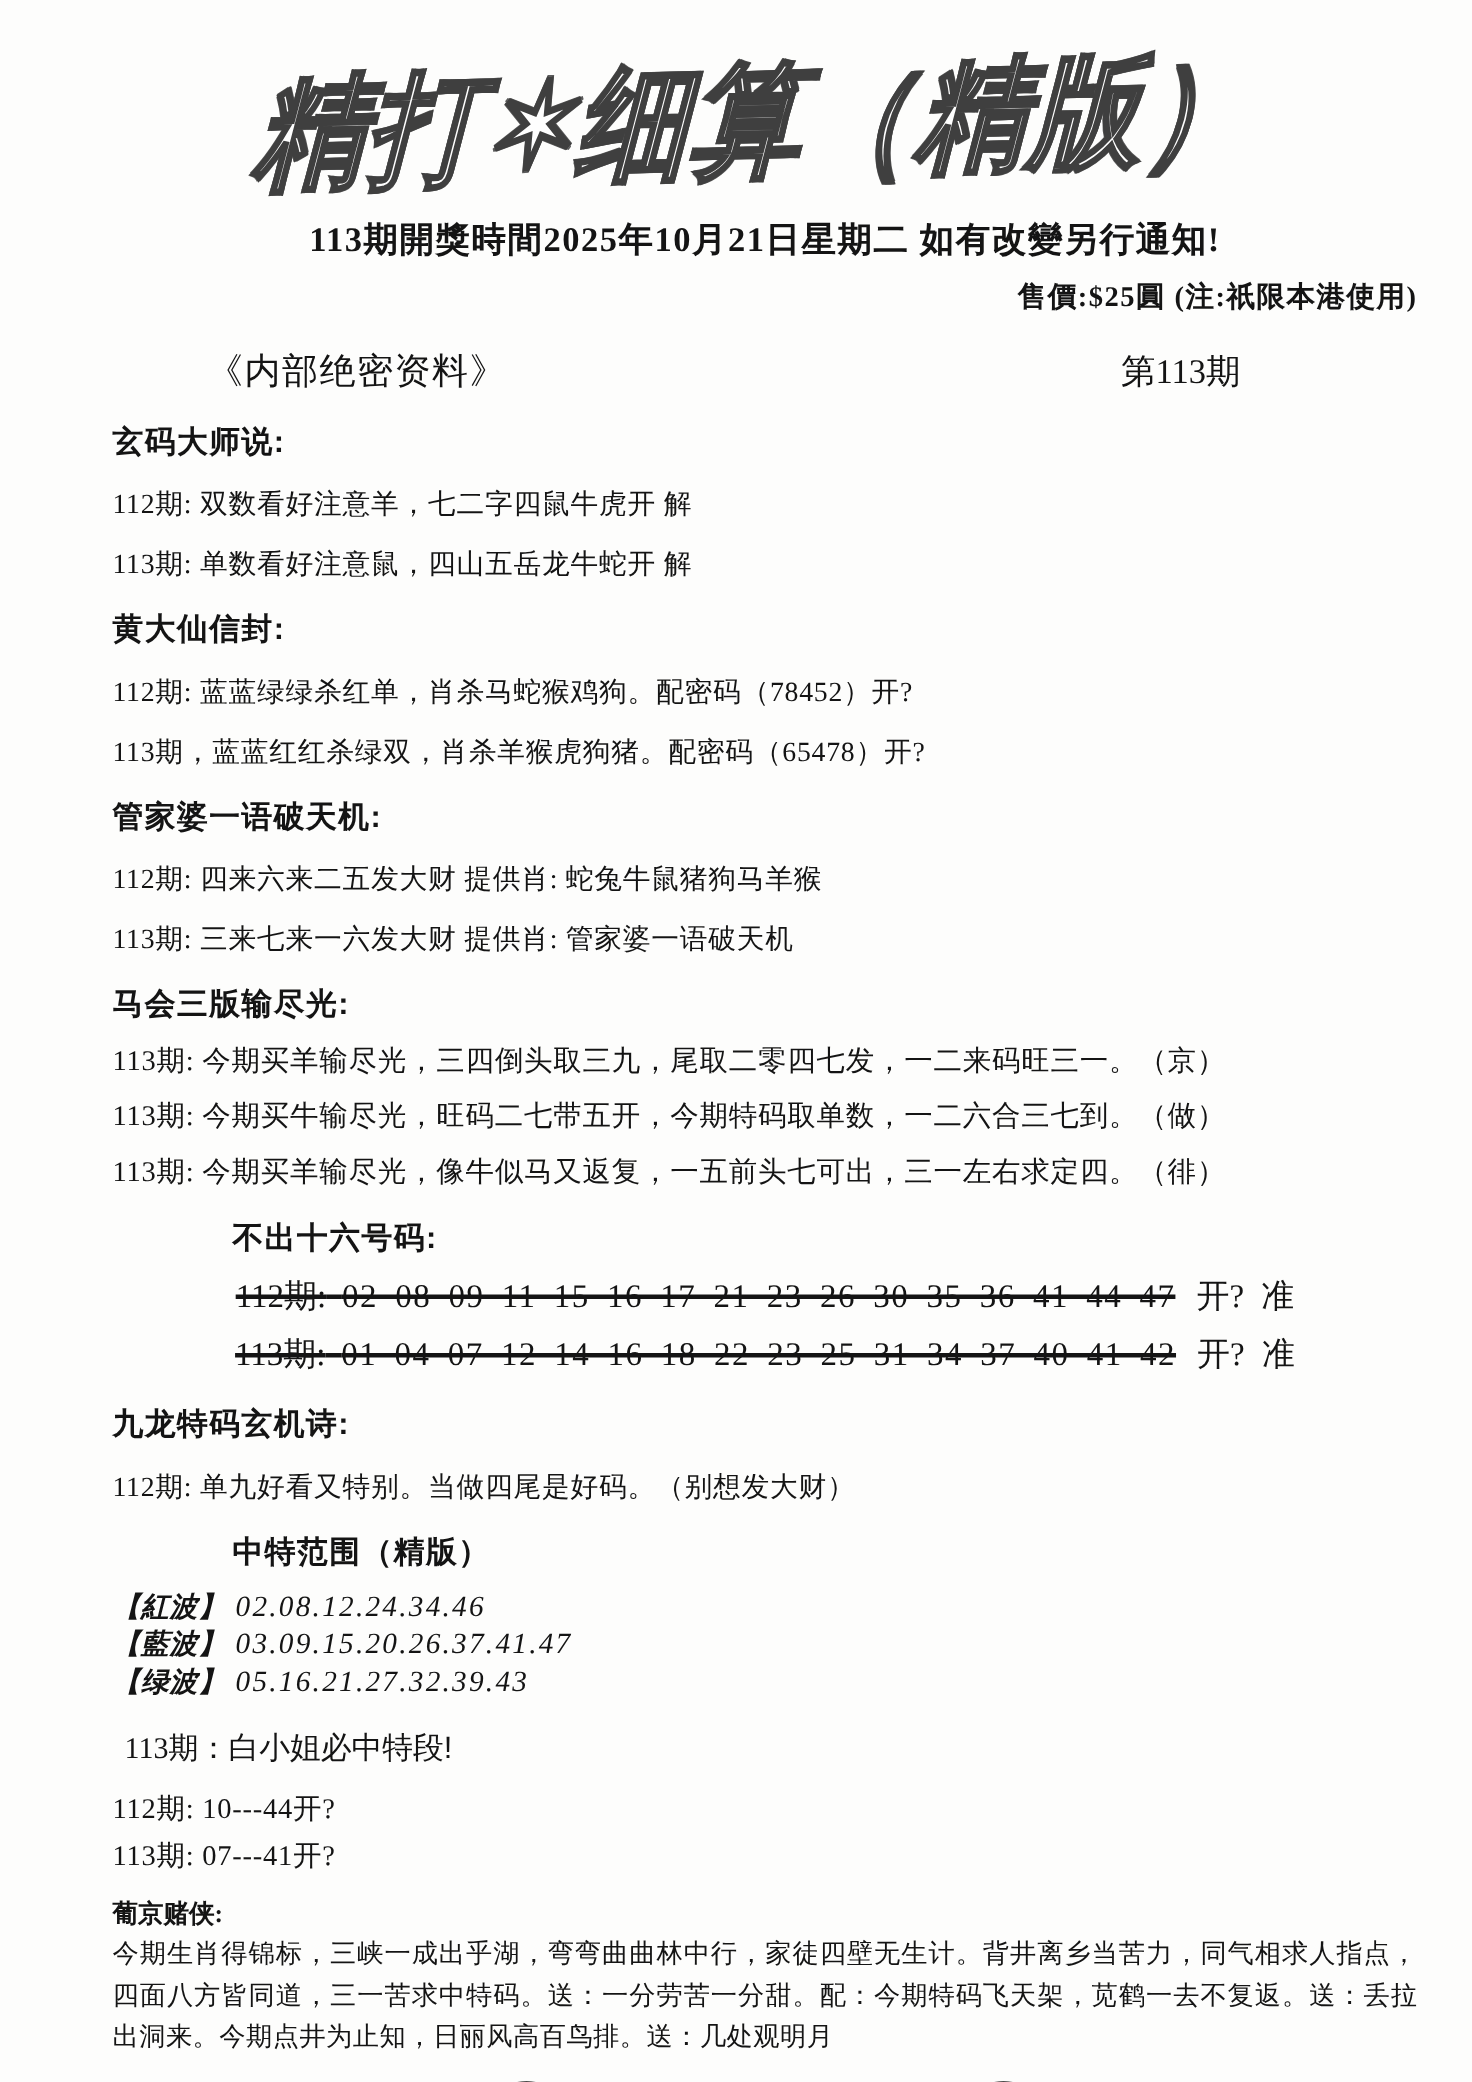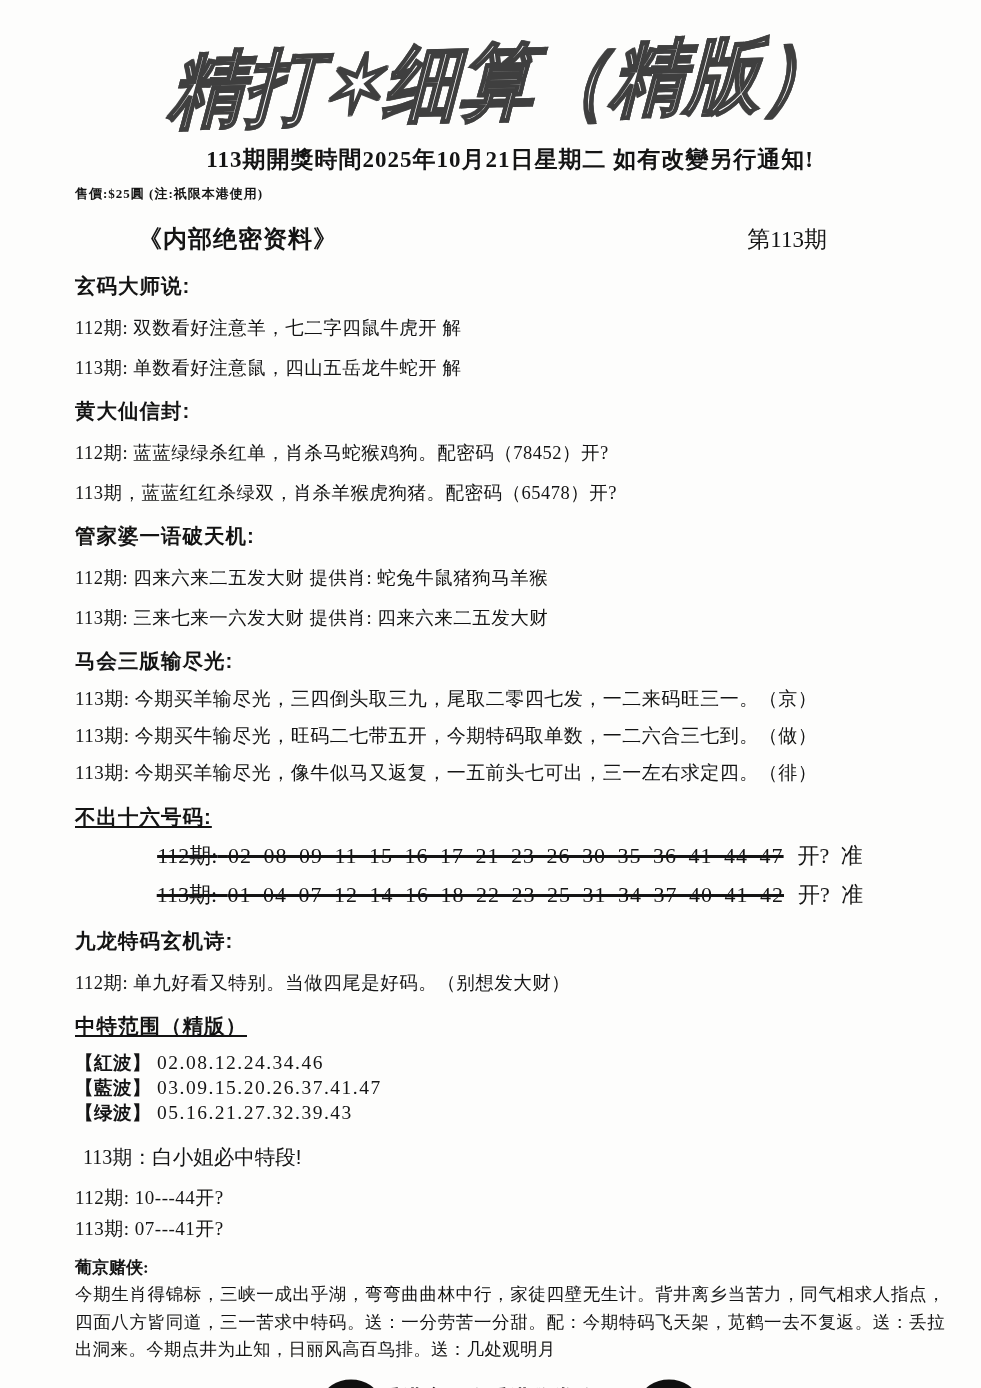--- a/index.html
+++ b/index.html
@@ -16,40 +16,40 @@
     display:inline-block;
     font-family:"Liberation Serif",serif;
     font-size:74px;font-weight:700;letter-spacing:1px;
     color:#ffffff;
     -webkit-text-stroke:2px #2b2b2b;
     text-shadow:1px 1px 0 #4a4a4a,-1px -1px 0 #4a4a4a,1px -1px 0 #4a4a4a,-1px 1px 0 #4a4a4a;
     transform:skewX(-16deg) rotate(-1.5deg) scaleY(1.12);
     opacity:.9;
   }
   .date-line{font-size:23px;font-weight:700;text-align:center;letter-spacing:1px;margin-top:2px;}
-  .price-line{font-size:13px;font-weight:700;text-align:left;margin-top:10px;letter-spacing:1px;}
+  .price-line{font-size:19px;font-weight:700;text-align:right;margin-top:10px;letter-spacing:1px;}
 
   
   .doc-header{display:flex;align-items:baseline;margin-top:20px;}
-  .doc-title{font-size:24px;font-weight:700;margin-left:63px;letter-spacing:1px;}
+  .doc-title{font-size:24px;font-weight:400;margin-left:63px;letter-spacing:1px;}
   .issue{font-size:23px;margin-left:auto;margin-right:118px;}
 
   
   .h{font-family:"Liberation Sans","DejaVu Sans",sans-serif;
      font-size:20.5px;font-weight:700;margin:17px 0 10px;letter-spacing:1px;}
-  .h-indent{text-decoration:underline;}
+  .h-indent{margin-left:80px;}
   .ln{font-size:18.5px;margin:15px 0;letter-spacing:.5px;white-space:nowrap;}
   .ln-lg{font-size:19px;margin:11px 0;}
 
   .strike-row{font-size:22px;margin:9px 0;white-space:nowrap;text-align:center;}
   .strike{text-decoration:line-through;text-decoration-thickness:2.5px;word-spacing:5px;}
   .strike .nums{letter-spacing:1px;}
   .result{margin-left:14px;word-spacing:6px;}
 
-  .wave{margin:0 0;}
+  .wave{margin:0 0;font-style:italic;}
   .wl{font-weight:700;font-size:18.5px;}
   .wn{font-size:19.5px;letter-spacing:1.5px;margin-left:6px;}
 
   .bx-head{margin:18px 0 14px 8px;font-size:20px;white-space:nowrap;}
   .bx-title{font-family:"Liberation Sans","DejaVu Sans",sans-serif;font-weight:400;font-size:20.5px;}
   .bx-line{font-size:19px;margin:5px 0;letter-spacing:.5px;}
 
   .pj-head{font-size:17px;font-weight:700;margin:14px 0 2px;}
   .para{font-size:17.5px;line-height:27.5px;text-align:justify;letter-spacing:.3px;}
 
@@ -82,21 +82,21 @@
 
   <div class="sec">
     <div class="h">黄大仙信封:</div>
     <div class="ln">112期: 蓝蓝绿绿杀红单，肖杀马蛇猴鸡狗。配密码（78452）开?</div>
     <div class="ln">113期，蓝蓝红红杀绿双，肖杀羊猴虎狗猪。配密码（65478）开?</div>
   </div>
 
   <div class="sec">
     <div class="h">管家婆一语破天机:</div>
     <div class="ln">112期: 四来六来二五发大财 提供肖: 蛇兔牛鼠猪狗马羊猴</div>
-    <div class="ln">113期: 三来七来一六发大财 提供肖: 四来六来二五发大财</div>
+    <div class="ln">113期: 三来七来一六发大财 提供肖: 管家婆一语破天机</div>
   </div>
 
   <div class="sec">
     <div class="h">马会三版输尽光:</div>
     <div class="ln ln-lg">113期: 今期买羊输尽光，三四倒头取三九，尾取二零四七发，一二来码旺三一。（京）</div>
     <div class="ln ln-lg">113期: 今期买牛输尽光，旺码二七带五开，今期特码取单数，一二六合三七到。（做）</div>
     <div class="ln ln-lg">113期: 今期买羊输尽光，像牛似马又返复，一五前头七可出，三一左右求定四。（徘）</div>
   </div>
 
   <div class="sec">

